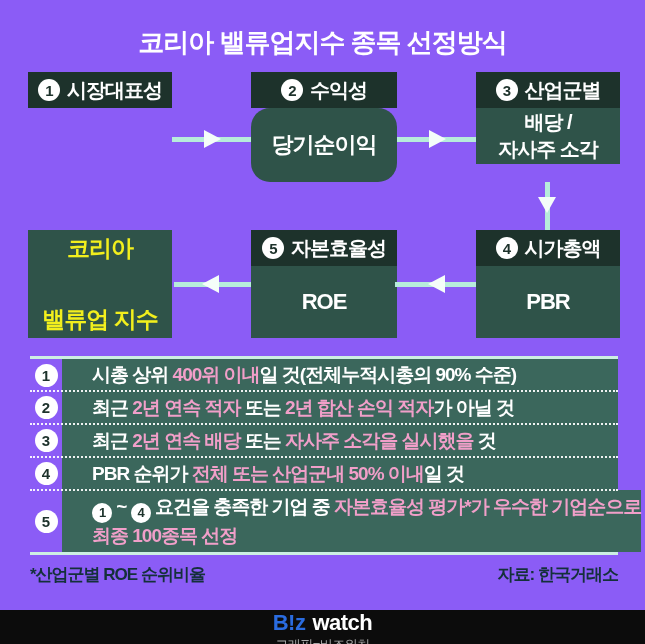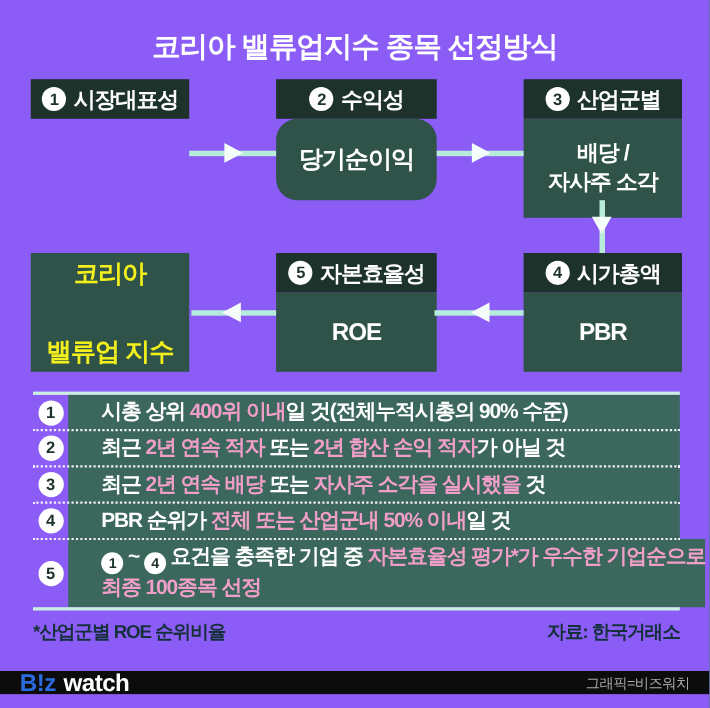--- a/index.html
+++ b/index.html
@@ -42,22 +42,22 @@
   .rule-line{line-height:26px;white-space:nowrap;}
   .hl{color:#f19fc9;}
   .inline-circle{display:inline-flex;align-items:center;justify-content:center;width:20px;height:20px;
     border-radius:50%;background:#fff;color:#1d322b;font-size:13px;font-weight:bold;vertical-align:-4px;}
 
   
   .footnote-row{position:absolute;left:30px;top:563px;width:588px;display:flex;
     justify-content:space-between;color:#14303a;font-weight:bold;font-size:17px;letter-spacing:-1px;}
 
   
-  .bottom-bar{position:absolute;left:0;top:610px;width:645px;height:21px;background:#0c0c0c;
-    display:flex;align-items:center;justify-content:space-between;padding:0 18px;box-sizing:border-box;}
+  .bottom-bar{position:absolute;left:0;top:610px;width:645px;height:34px;background:#0c0c0c;
+    display:flex;align-items:center;justify-content:space-between;padding:0 18px;box-sizing:border-box;flex-direction:column;}
   .logo{display:flex;align-items:baseline;font-weight:bold;font-size:22px;letter-spacing:-0.5px;}
   .logo-b{color:#2a6ce0;}
   .logo-watch{color:#ffffff;margin-left:7px;}
   .credit{color:#a9a9a9;font-size:13px;letter-spacing:-0.5px;}
 </style>
 </head>
 <body>
 
 <div id="app">
 
@@ -78,21 +78,21 @@
     <div class="fbox-body" style="height:74px;border-radius:19px;">
       <span>당기순이익</span>
     </div>
   </div>
 
   <div class="fbox" style="left:476px;top:72px;width:144px;">
     <div class="fbox-header">
       <span class="circle-num">3</span>
       <span>산업군별</span>
     </div>
-    <div class="fbox-body two-line" style="height:90px;">
+    <div class="fbox-body two-line" style="height:56px;">
       <span>배당 /</span>
       <span>자사주 소각</span>
     </div>
   </div>
 
   <div class="result-box" style="left:28px;top:230px;width:144px;height:108px;">
     <div>코리아</div>
     <div>밸류업 지수</div>
   </div>
 

